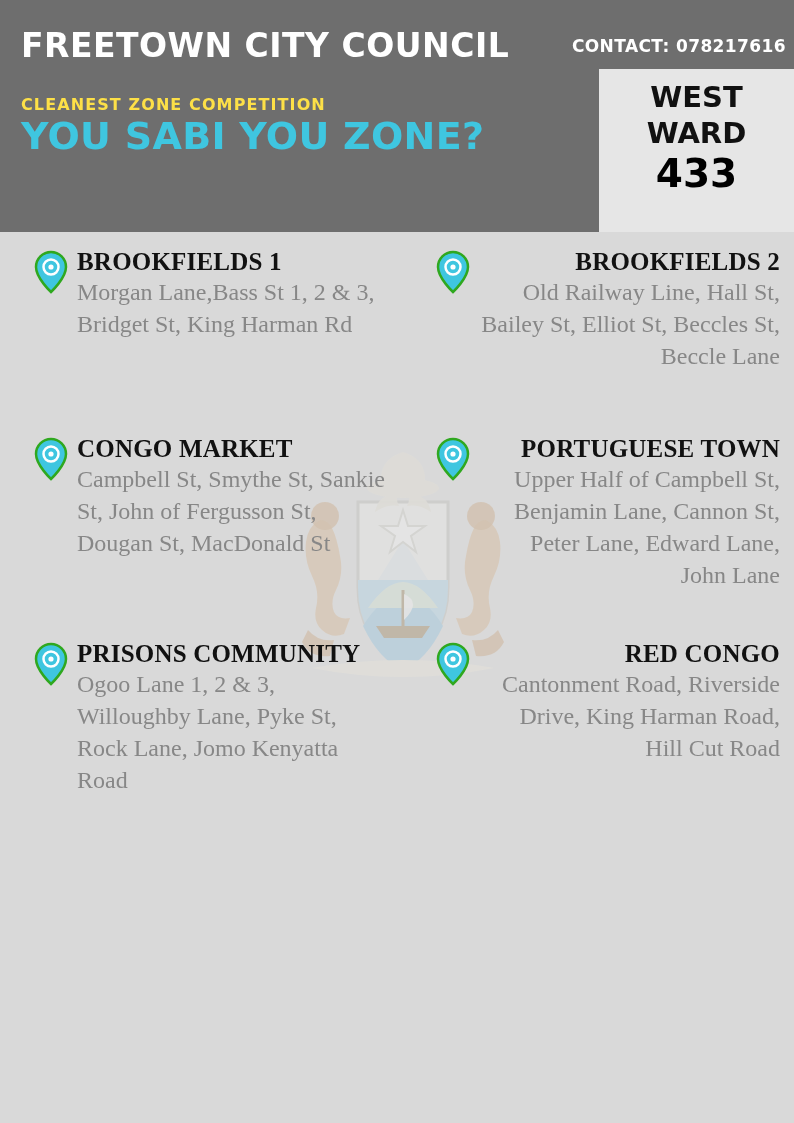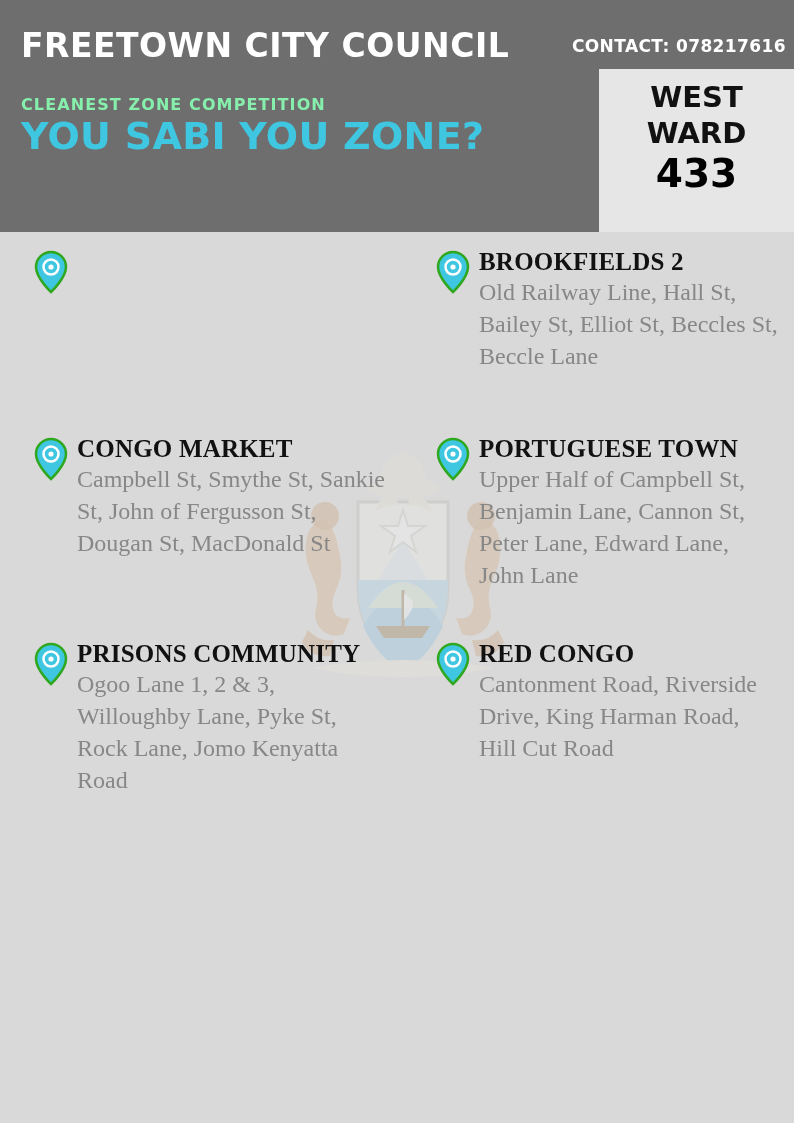--- a/index.html
+++ b/index.html
@@ -36,21 +36,21 @@
     position: absolute;
     top: 36px;
     right: 8px;
     color: #ffffff;
     font-size: 17px;
     font-weight: bold;
     letter-spacing: 0.4px;
     font-family: "DejaVu Sans", sans-serif;
   }
   .subtitle {
-    color: #86efac;
+    color: #fde047;
     font-size: 16px;
     font-weight: bold;
     letter-spacing: 1.1px;
     margin-top: 31px;
     font-family: "DejaVu Sans", sans-serif;
   }
   .slogan {
     color: #3fc6e0;
     font-size: 38px;
     font-weight: bold;
@@ -115,21 +115,21 @@
     width: 794px;
   }
   .zone {
     box-sizing: border-box;
     padding-left: 34px;
     padding-right: 14px;
     display: flex;
     align-items: flex-start;
   }
   .zone.left { width: 400px; }
-  .zone.right { width: 394px; padding-left: 36px; }
+  .zone.right { width: 394px; padding-left: 36px; text-align: right; }
 
   .pin {
     flex: 0 0 auto;
     width: 34px;
     height: 44px;
     margin-right: 9px;
     margin-top: 2px;
   }
   .zone-text { flex: 1 1 auto; }
   .zone-name {
@@ -202,20 +202,24 @@
 
 <div class="zones">
 
   <div class="zone-row">
     <div class="zone left">
       <svg class="pin" viewBox="0 0 34 44">
         <path d="M17 2 C8.7 2 2 8.7 2 17 c0 11 15 25 15 25 s15 -14 15 -25 C32 8.7 25.3 2 17 2 z" fill="#3fc6e0" stroke="#2fa81f" stroke-width="2.5"></path>
         <circle cx="17" cy="17" r="7.5" fill="none" stroke="#ffffff" stroke-width="2.5"></circle>
         <circle cx="17" cy="17" r="2.6" fill="#ffffff"></circle>
       </svg>
+      <div class="zone-text">
+        <div class="zone-name">BROOKFIELDS 1</div>
+        <div class="zone-streets">Morgan Lane,Bass St 1, 2 &amp; 3, Bridget St, King Harman Rd</div>
+      </div>
     </div>
     <div class="zone right">
       <svg class="pin" viewBox="0 0 34 44">
         <path d="M17 2 C8.7 2 2 8.7 2 17 c0 11 15 25 15 25 s15 -14 15 -25 C32 8.7 25.3 2 17 2 z" fill="#3fc6e0" stroke="#2fa81f" stroke-width="2.5"></path>
         <circle cx="17" cy="17" r="7.5" fill="none" stroke="#ffffff" stroke-width="2.5"></circle>
         <circle cx="17" cy="17" r="2.6" fill="#ffffff"></circle>
       </svg>
       <div class="zone-text">
         <div class="zone-name">BROOKFIELDS 2</div>
         <div class="zone-streets">Old Railway Line, Hall St, Bailey St, Elliot St,  Beccles St, Beccle Lane</div>

